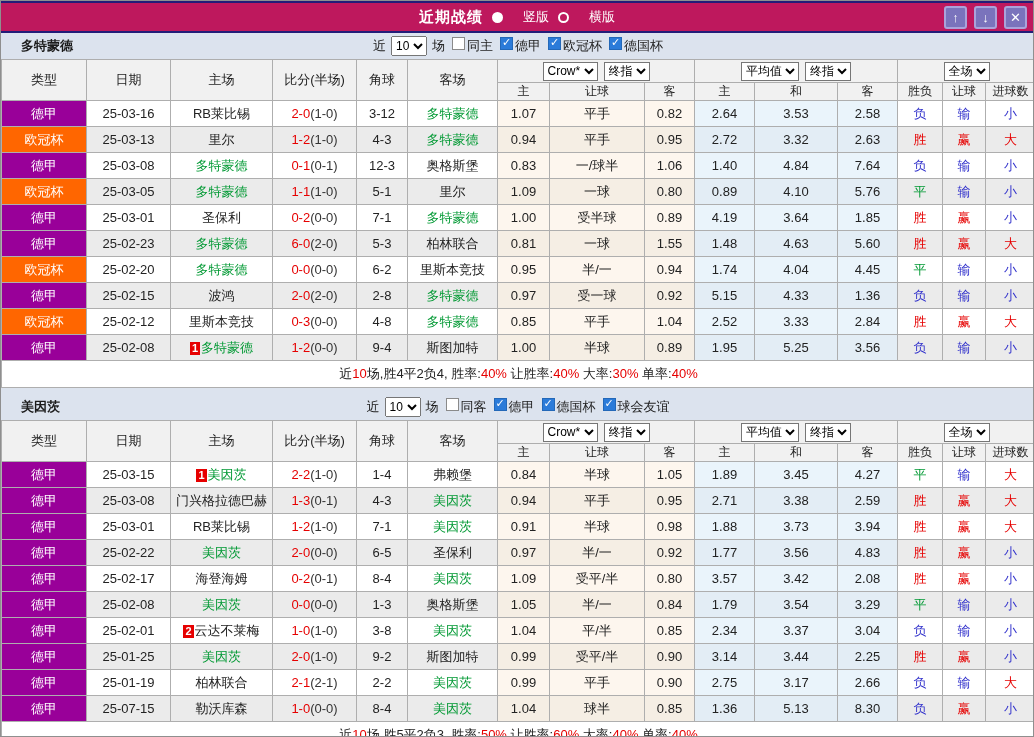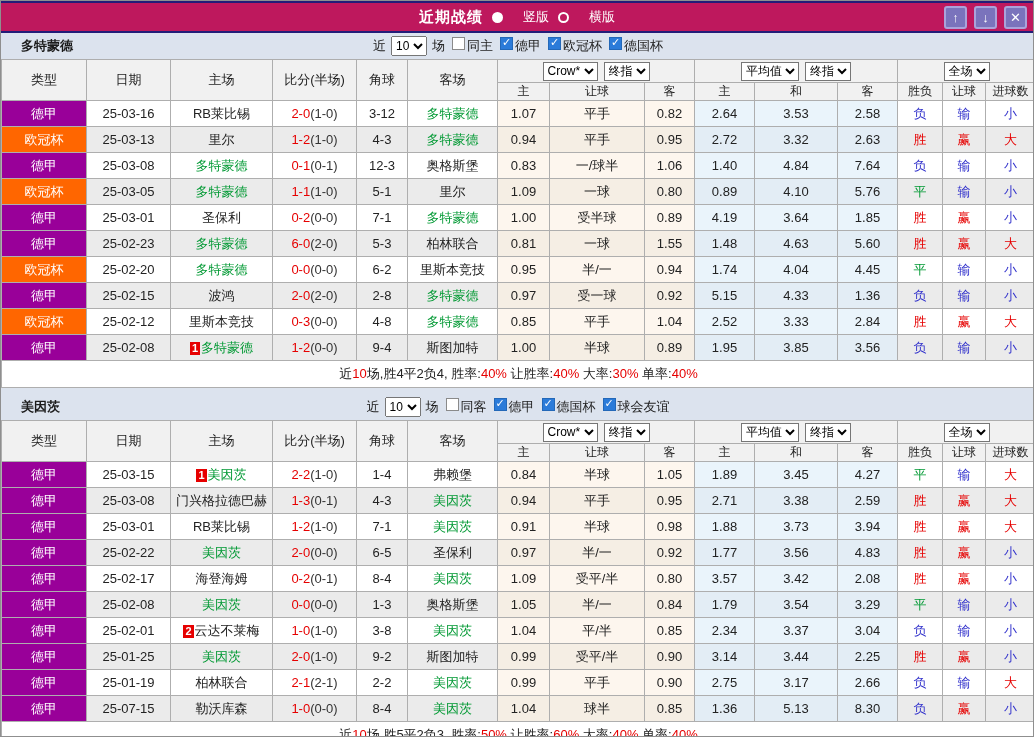--- a/index.html
+++ b/index.html
@@ -316,21 +316,21 @@
               <td class="lg" style="background: rgb(153, 0, 153);">德甲</td>
               <td class="stripe">25-02-08</td>
               <td class="stripe"><span class="rank">1</span><span class="t-focus">多特蒙德</span></td>
               <td class="stripe"><span class="score-main">1-2</span><span class="score-half">(0-0)</span></td>
               <td class="stripe">9-4</td>
               <td class="stripe"><span>斯图加特</span></td>
               <td class="cream">1.00</td>
               <td class="cream">半球</td>
               <td class="cream">0.89</td>
               <td class="sky">1.95</td>
-              <td class="sky">3.85</td>
+              <td class="sky">5.25</td>
               <td class="sky">3.56</td>
               <td class="stripe c-blue">负</td>
               <td class="stripe c-blue">输</td>
               <td class="stripe c-blue">小</td>
             </tr>
             <tr>
               <td class="summary" colspan="15"><span class="sum-k">近</span><span class="sum-r">10</span><span class="sum-k">场,胜4平2负4, 胜率:</span><span class="sum-r">40%</span><span class="sum-k"> 让胜率:</span><span class="sum-r">40%</span><span class="sum-k"> 大率:</span><span class="sum-r">30%</span><span class="sum-k"> 单率:</span><span class="sum-r">40%</span></td>
             </tr>
           </tbody>
         </table>

